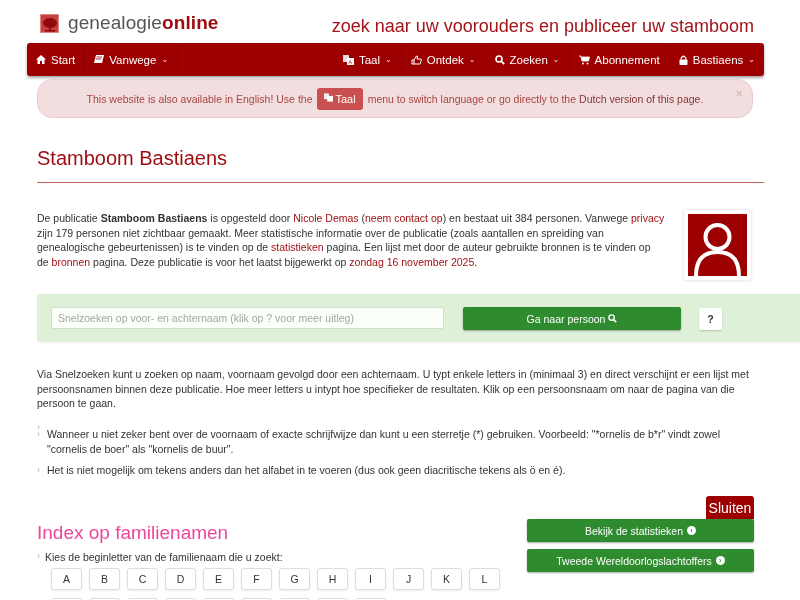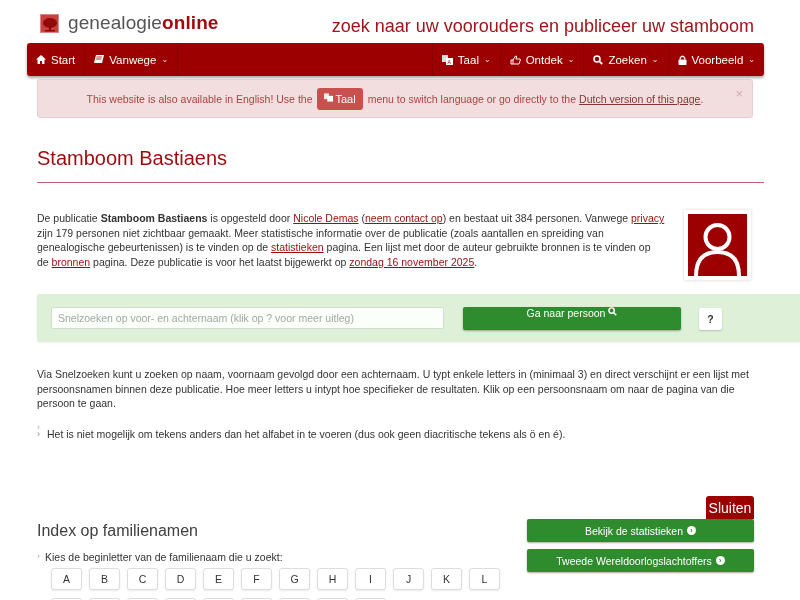--- a/index.html
+++ b/index.html
@@ -1,18 +1,18 @@
 <!DOCTYPE html>
 <html><head>
   <meta charset="utf-8">
   <style>
     * { box-sizing: border-box; margin: 0; padding: 0; }
     html, body { width: 800px; height: 600px; overflow: hidden; background: #ffffff; }
     body { font-family: "Liberation Sans", sans-serif; color: #333; font-size: 11px; position: relative; }
-    a { color: #9e0b0f; text-decoration: underline; }
+    a { color: #9e0b0f; }
 
     
     .header { position: absolute; left: 0; top: 0; width: 800px; height: 44px; }
     .logo { position: absolute; left: 40px; top: 12px; display: flex; align-items: center; text-align: center; }
     .logo-icon { width: 19px; height: 19px; background: #c9403f; position: relative; border: 1px solid #d88; }
     .logo-icon svg { position: absolute; left: 1px; top: 1px; }
     .logo-text { margin-left: 9px; font-size: 19px; color: #555; letter-spacing: 0.1px; }
     .logo-text b { color: #9e0b0f; font-weight: bold; }
     .tagline { position: absolute; right: 46px; top: 16px; font-size: 18px; color: #a3141a; }
 
@@ -21,21 +21,21 @@
       border-radius: 3px; box-shadow: 0 2px 3px rgba(0,0,0,0.35); display: flex; justify-content: space-between; }
     .nav-group { display: flex; height: 100%; }
     .nav-item { display: flex; align-items: center; padding: 4px 9px; color: #fff; font-size: 11.5px; height: 100%;
       border-right: 1px solid #8a0000; cursor: pointer; }
     .nav-group.right .nav-item { border-right: none; border-left: 1px solid #8a0000; }
     .nav-item .ico { margin-right: 5px; font-size: 10px; display: inline-flex; }
     .nav-item .chev { margin-left: 5px; font-size: 8px; opacity: 0.9; }
 
     
     .alert { position: absolute; left: 37px; top: 79px; width: 716px; height: 39px; background: #f2dede;
-      border: 1px solid #ebccd1; border-radius: 3px; color: #a94442; font-size: 10.5px;
+      border: 1px solid #ebccd1; border-radius: 15px; color: #a94442; font-size: 10.5px;
       display: flex; align-items: center; justify-content: center; }
     .alert .taal-btn { display: inline-flex; align-items: center; background: #c9504f; color: #fff; border-radius: 3px;
       padding: 0 7px; height: 22px; margin: 0 5px; font-size: 11px; }
     .alert .taal-btn .ico { margin-right: 2px; font-size: 9px; }
     .alert a { color: #843534; margin-left: 3px; }
     .alert .close { position: absolute; right: 9px; top: 6px; color: #d6a9a9; font-size: 13px; cursor: pointer; }
 
     
     .page-title { position: absolute; left: 37px; top: 147px; font-size: 20px; color: #9e0b0f; font-weight: normal; }
     .title-rule { position: absolute; left: 37px; top: 182px; width: 727px; height: 1px; background: #c26363; }
@@ -47,41 +47,41 @@
       box-shadow: 0 0 3px rgba(0,0,0,0.18); }
     .avatar-inner { width: 100%; height: 100%; background: #9c0000; display: flex; align-items: flex-end; justify-content: center; overflow: hidden; }
 
     
     .search-well { position: absolute; left: 37px; top: 294px; width: 780px; height: 48px; background: #dff0d8;
       border-radius: 2px; box-shadow: 0 1px 2px rgba(0,0,0,0.05); }
     .search-input { position: absolute; left: 14px; top: 13px; width: 393px; height: 22px; border: 1px solid #d4dccf;
       background: #fafffa; border-radius: 2px; font-size: 10.5px; color: #999; padding: 0 6px; font-family: "Liberation Sans", sans-serif; outline: none; }
     .search-input::placeholder { color: #a5a5a5; }
     .search-btn { position: absolute; left: 426px; top: 13px; width: 218px; height: 23px; background: #2e8b2e; color: #fff;
-      border-radius: 2px; box-shadow: 0 1px 2px rgba(0,0,0,0.35); font-size: 10.5px; display: flex; justify-content: center; cursor: pointer; }
+      border-radius: 2px; box-shadow: 0 1px 2px rgba(0,0,0,0.35); font-size: 10.5px; display: flex; align-items: center; justify-content: center; cursor: pointer; }
     .search-btn .ico { margin-left: 3px; display: inline-flex; }
     .help-btn { position: absolute; left: 662px; top: 14px; width: 23px; height: 22px; background: #fff; border-radius: 2px;
       box-shadow: 0 1px 2px rgba(0,0,0,0.2); font-size: 10.5px; display: flex; align-items: center; justify-content: center; font-weight: bold; color: #333; cursor: pointer; }
 
     
     .explain { position: absolute; left: 37px; top: 367px; width: 722px; font-size: 10.5px; line-height: 14.7px; color: #333; }
     .tips { position: absolute; left: 37px; top: 420px; width: 722px; font-size: 10.5px; line-height: 14.7px; list-style: none; }
     .tips li { position: relative; padding-left: 10px; margin-bottom: 7px; color: #333; }
     .tips li .arrow { position: absolute; left: 0; top: 0; color: #aaa; font-size: 9px; }
 
     
     .close-btn { position: absolute; left: 706px; top: 496px; width: 48px; height: 23px; background: #9c0000; color: #fff;
       border-radius: 3px 3px 0 0; font-size: 14px; display: flex; align-items: center; justify-content: center; cursor: pointer; }
     .side-btn { position: absolute; left: 527px; width: 227px; height: 23px; background: #2e8b2e; color: #fff; border-radius: 2px;
       box-shadow: 0 1px 2px rgba(0,0,0,0.35); font-size: 10.5px; display: flex; align-items: center; justify-content: center; cursor: pointer; }
     .side-btn .ico { margin-left: 4px; width: 9px; height: 9px; border-radius: 50%; background: #fff; color: #2e8b2e;
       font-size: 7px; display: inline-flex; align-items: center; justify-content: center; font-weight: bold; }
 
     
-    .index-title { position: absolute; left: 37px; top: 522px; font-size: 16px; color: #404040; font-weight: normal; }
+    .index-title { position: absolute; left: 37px; top: 522px; font-size: 19px; color: #ec4899; font-weight: normal; }
     .index-hint { position: absolute; left: 37px; top: 551px; font-size: 10.5px; color: #333; padding-left: 8px; }
     .index-hint .arrow { position: absolute; left: 0; top: 0; color: #aaa; font-size: 9px; }
     .letters { position: absolute; left: 51px; top: 568px; width: 460px; display: flex; flex-wrap: wrap; gap: 8px 7px; }
     .letter { width: 31px; height: 22px; background: #fff; border: 1px solid #ddd; border-radius: 3px;
       box-shadow: 0 1px 2px rgba(0,0,0,0.08); font-size: 10.5px; color: #333; display: flex; align-items: center; justify-content: center; cursor: pointer; }
   </style>
 </head>
 <body>
 
 <div class="header">
@@ -145,26 +145,36 @@
         <svg width="10" height="10" viewBox="0 0 10 10">
             <circle cx="4" cy="4" r="3" fill="none" stroke="#fff" stroke-width="1.6"></circle>
             <path d="M6.2 6.2 L9.2 9.2" stroke="#fff" stroke-width="1.8"></path>
           </svg>
       </span>
       <span>Zoeken</span>
       <span class="chev">⌄</span>
     </div>
     <div class="nav-item">
       <span class="ico">
+        <svg width="11" height="10" viewBox="0 0 11 10">
+            <path d="M0 1 L2 1 L3 6 L9.5 6 L10.5 2 L2.5 2" fill="#fff" stroke="#fff" stroke-width="0.8"></path>
+            <circle cx="4" cy="8.5" r="1" fill="#fff"></circle>
+            <circle cx="8.5" cy="8.5" r="1" fill="#fff"></circle>
+          </svg>
+      </span>
+      <span>Abonnement</span>
+    </div>
+    <div class="nav-item">
+      <span class="ico">
         <svg width="9" height="10" viewBox="0 0 9 10">
             <rect x="0.5" y="4.5" width="8" height="5.5" rx="0.8" fill="#fff"></rect>
             <path d="M2.2 4.5 L2.2 3 Q4.5 -0.5 6.8 3 L6.8 4.5" fill="none" stroke="#fff" stroke-width="1.3"></path>
           </svg>
       </span>
-      <span>Voorbeeld</span>
+      <span>Bastiaens</span>
       <span class="chev">⌄</span>
     </div>
   </div>
 </nav>
 
 <div class="alert">
   <span>This website is also available in English! Use the</span>
   <span class="taal-btn">
     <span class="ico">
       <svg width="9" height="9" viewBox="0 0 11 10">
@@ -204,21 +214,21 @@
           <path d="M6.2 6.2 L9.2 9.2" stroke="#fff" stroke-width="1.8"></path>
         </svg>
     </span>
   </div>
   <div class="help-btn">?</div>
 </div>
 
 <p class="explain">Via Snelzoeken kunt u zoeken op naam, voornaam gevolgd door een achternaam. U typt enkele letters in (minimaal 3) en direct verschijnt er een lijst met persoonsnamen binnen deze publicatie. Hoe meer letters u intypt hoe specifieker de resultaten. Klik op een persoonsnaam om naar de pagina van die persoon te gaan.</p>
 <ul class="tips">
   <li><span class="arrow">›</span></li>
-  <li><span class="arrow">›</span></li>
+  <li><span class="arrow">›</span><span>Wanneer u niet zeker bent over de voornaam of exacte schrijfwijze dan kunt u een sterretje (*) gebruiken. Voorbeeld: "*ornelis de b*r" vindt zowel "cornelis de boer" als "kornelis de buur".</span></li>
   <li><span class="arrow">›</span><span>Het is niet mogelijk om tekens anders dan het alfabet in te voeren (dus ook geen diacritische tekens als ö en é).</span></li>
 </ul>
 
 <div class="close-btn">Sluiten</div>
 <div class="side-btn" style="top:519px;">
   <span>Bekijk de statistieken</span>
   <span class="ico">›</span>
 </div>
 <div class="side-btn" style="top:549px;">
   <span>Tweede Wereldoorlogslachtoffers</span>

